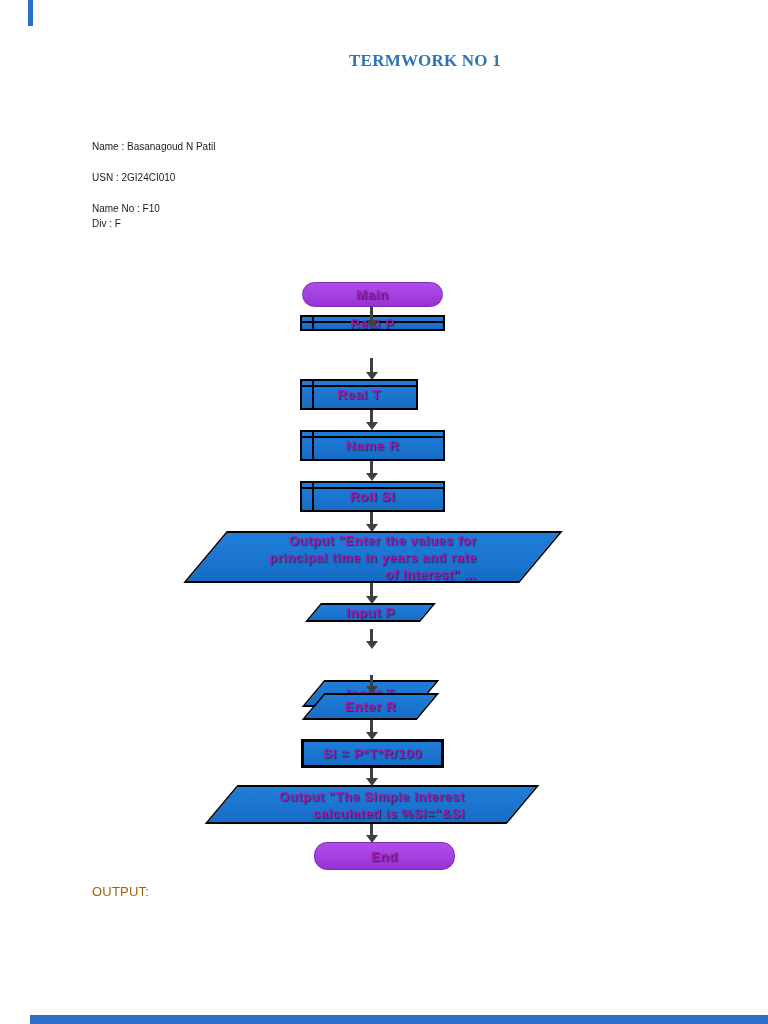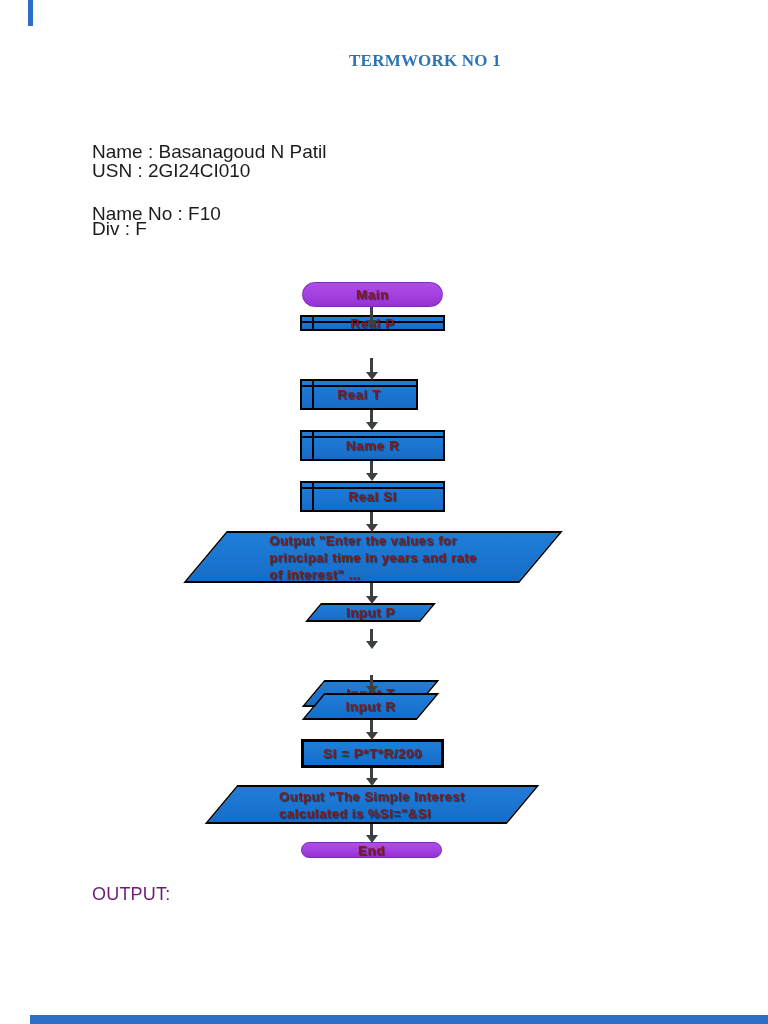--- a/index.html
+++ b/index.html
@@ -9,61 +9,61 @@
   
   .doc-title, .doc-subtitle{
     position:absolute;left:0;width:768px;text-align:center;
     font-family:"Liberation Serif",serif;font-weight:bold;color:#2E74B5;
     font-size:17px;letter-spacing:.2px;
   }
   .doc-title{top:51px;margin-left:41px;}
   .doc-subtitle{top:85px;}
 
   
-  .info-line{position:absolute;left:92px;font-size:19px;color:#1c1c1c;}
+  .info-line{position:absolute;left:92px;font-size:10px;color:#1c1c1c;}
 
   
   .node{position:absolute;display:flex;align-items:center;justify-content:center;}
   .shape{position:absolute;inset:0;box-sizing:border-box;}
   .stadium{background:linear-gradient(180deg,#AE4DE8 0%,#A340DF 55%,#9431D2 100%);
            border:1px solid #7d2ab8;border-radius:13px;}
   .decl{background:linear-gradient(180deg,#1F7DD8 0%,#1A74CF 60%,#166CC4 100%);border:2px solid #000;}
   .decl::before{content:"";position:absolute;left:0;right:0;top:4px;height:2px;background:#000;}
   .decl::after{content:"";position:absolute;top:0;bottom:0;left:10px;width:2px;background:#000;}
   .proc{background:linear-gradient(180deg,#1F7DD8 0%,#1A74CF 60%,#166CC4 100%);border:3px solid #000;}
   .pgram{background:linear-gradient(180deg,#1F7DD8 0%,#1A74CF 60%,#166CC4 100%);
          border:2px solid #000;transform:skewX(-40deg);}
-  .nlabel{position:relative;color:#7f1d1d;font-weight:bold;font-size:13.5px;
-          text-align:left;white-space:pre-line;letter-spacing:.5px;
+  .nlabel{position:relative;color:#a21caf;font-weight:bold;font-size:13.5px;
+          text-align:right;white-space:pre-line;letter-spacing:.5px;
           text-shadow:1px 1px 1px rgba(0,0,0,.55);line-height:17px;}
   .nlabel.small{font-size:13px;}
 
   
   .arrow{position:absolute;left:370px;width:3px;background:#3d4043;}
   .arrow::after{content:"";position:absolute;left:50%;transform:translateX(-50%);
                 bottom:-8px;border:6px solid transparent;border-top:8px solid #3d4043;border-bottom:0;}
 
   
-  .output-heading{position:absolute;left:92px;top:884px;font-size:18px;color:#701a75;letter-spacing:.2px;}
+  .output-heading{position:absolute;left:92px;top:884px;font-size:13px;color:#a16207;letter-spacing:.2px;}
 
   
   .bottom-strip{position:absolute;left:30px;right:0;top:1015px;height:9px;background:#2B6FC9;}
   .top-tick{position:absolute;left:28px;top:0;width:5px;height:26px;background:#2B6FC9;}
 </style>
 </head>
 <body>
 
 <div class="page">
 
   <div class="top-tick"></div>
 
   <div class="doc-title">TERMWORK NO 1</div>
 
   <div class="info-line" style="top:141px">Name : Basanagoud N Patil</div>
-  <div class="info-line" style="top:160px">USN : 2GI24CI010</div>
+  <div class="info-line" style="top:172px">USN : 2GI24CI010</div>
   <div class="info-line" style="top:203px">Name No : F10</div>
   <div class="info-line" style="top:218px">Div : F</div>
 
   <div>
 
     <div class="node" style="left:302px;top:282px;width:141px;height:25px">
       <div class="shape stadium"></div>
       <span class="nlabel">Main</span>
     </div>
 
@@ -77,21 +77,21 @@
       <span class="nlabel">Real T</span>
     </div>
 
     <div class="node" style="left:300px;top:430px;width:145px;height:31px">
       <div class="shape decl"></div>
       <span class="nlabel">Name R</span>
     </div>
 
     <div class="node" style="left:300px;top:481px;width:145px;height:31px">
       <div class="shape decl"></div>
-      <span class="nlabel">Real SI</span>
+      <span class="nlabel">Roll SI</span>
     </div>
 
     <div class="node" style="left:183px;top:531px;width:380px;height:52px">
       <div class="shape pgram" style="left:22px;right:22px"></div>
       <span class="nlabel small">Output "Enter the values for
 principal time in years and rate
 of interest" ...</span>
     </div>
 
     <div class="node" style="left:302px;top:603px;width:137px;height:19px">
@@ -99,35 +99,35 @@
       <span class="nlabel">Input P</span>
     </div>
 
     <div class="node" style="left:302px;top:680px;width:137px;height:27px">
       <div class="shape pgram" style="left:11px;right:11px"></div>
       <span class="nlabel">Input T</span>
     </div>
 
     <div class="node" style="left:302px;top:693px;width:137px;height:27px">
       <div class="shape pgram" style="left:11px;right:11px"></div>
-      <span class="nlabel">Input R</span>
+      <span class="nlabel">Enter R</span>
     </div>
 
     <div class="node" style="left:301px;top:739px;width:143px;height:29px">
       <div class="shape proc"></div>
-      <span class="nlabel">SI = P*T*R/200</span>
+      <span class="nlabel">SI = P*T*R/100</span>
     </div>
 
     <div class="node" style="left:205px;top:785px;width:334px;height:39px">
       <div class="shape pgram" style="left:16px;right:16px"></div>
       <span class="nlabel small">Output "The Simple Interest
 calculated is %SI="&amp;SI</span>
     </div>
 
-    <div class="node" style="left:301px;top:842px;width:141px;height:16px">
+    <div class="node" style="left:314px;top:842px;width:141px;height:28px">
       <div class="shape stadium"></div>
       <span class="nlabel">End</span>
     </div>
 
     <div class="arrow" style="top:307px;height:13px"></div>
     <div class="arrow" style="top:358px;height:14px"></div>
     <div class="arrow" style="top:410px;height:12px"></div>
     <div class="arrow" style="top:461px;height:12px"></div>
     <div class="arrow" style="top:512px;height:12px"></div>
     <div class="arrow" style="top:583px;height:13px"></div>

